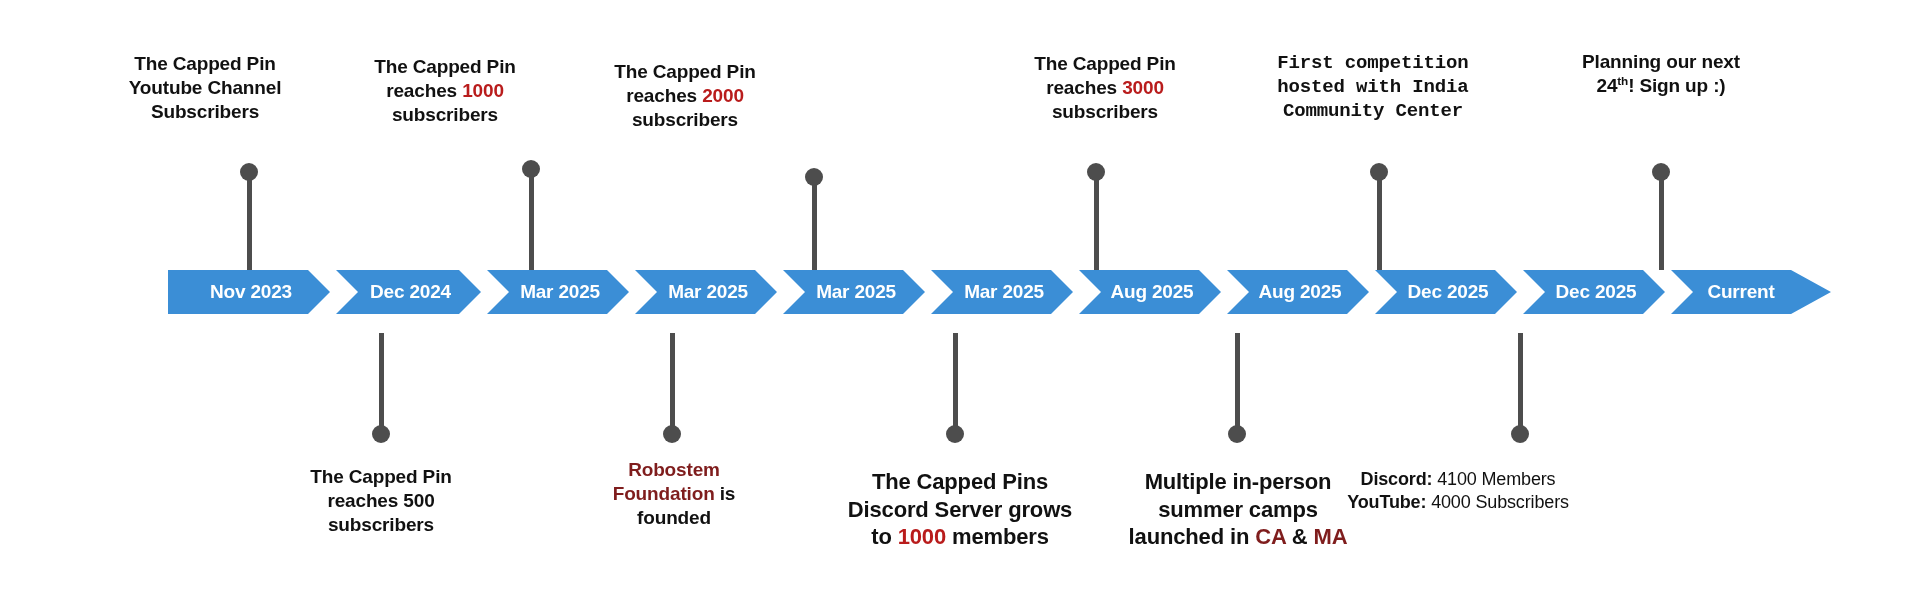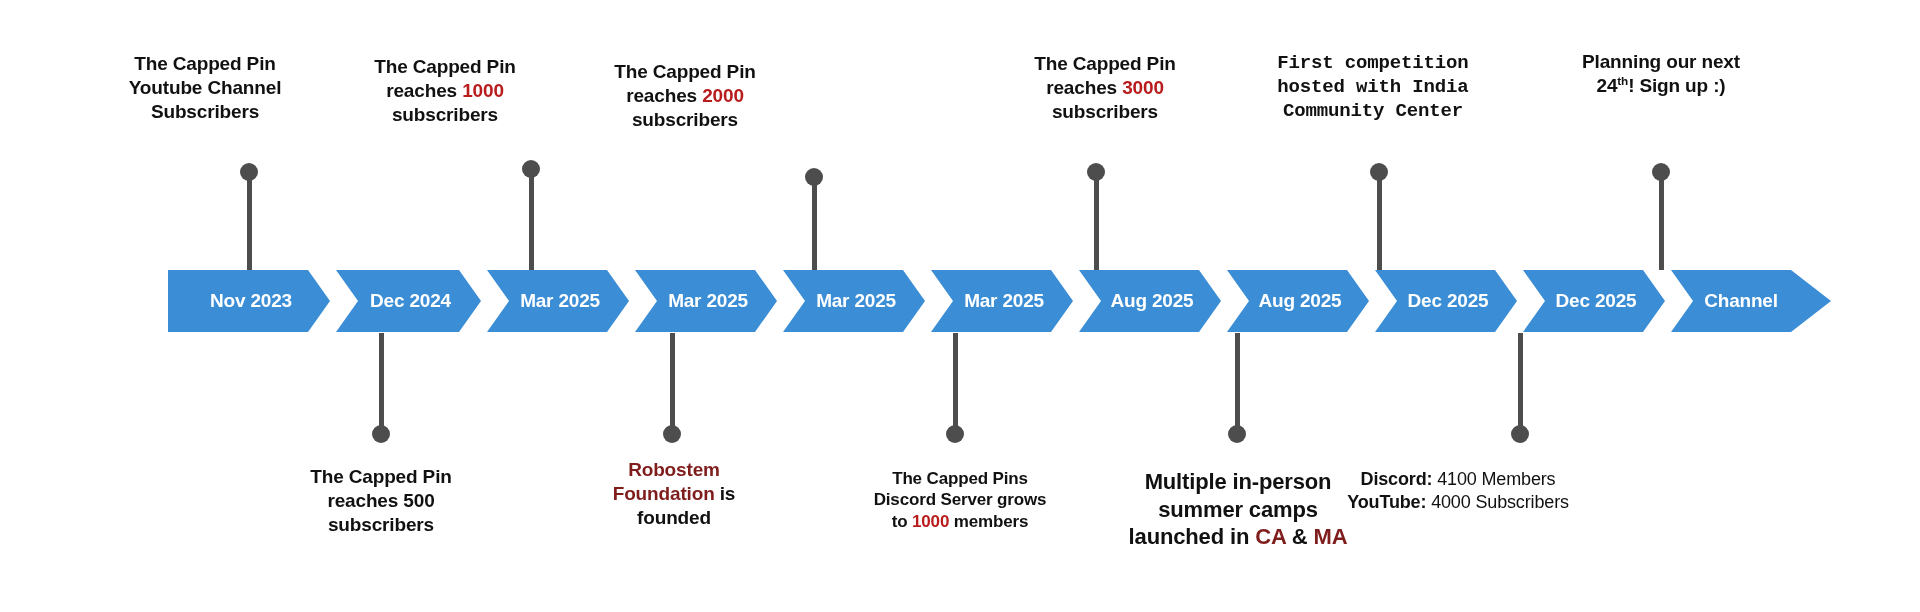--- a/index.html
+++ b/index.html
@@ -25,21 +25,21 @@
   .arrow-bar {
     position: absolute;
     left: 168px;
     top: 270px;
     height: 62px;
     display: flex;
     align-items: stretch;
   }
   .arrow-seg {
     position: relative;
-    height: 62px;
+    height: 44px;
     background: #3b8ed6;
     display: flex;
     align-items: center;
     justify-content: center;
     margin-right: 6px;
     -webkit-clip-path: polygon(0 0, calc(100% - 22px) 0, 100% 50%, calc(100% - 22px) 100%, 0 100%, 22px 50%);
     clip-path: polygon(0 0, calc(100% - 22px) 0, 100% 50%, calc(100% - 22px) 100%, 0 100%, 22px 50%);
   }
   .arrow-seg.first {
     -webkit-clip-path: polygon(0 0, calc(100% - 22px) 0, 100% 50%, calc(100% - 22px) 100%, 0 100%);
@@ -199,21 +199,21 @@
     <div class="arrow-seg" style="width:142px;">
       <span class="arrow-label">Aug 2025</span>
     </div>
     <div class="arrow-seg" style="width:142px;">
       <span class="arrow-label">Dec 2025</span>
     </div>
     <div class="arrow-seg" style="width:142px;">
       <span class="arrow-label">Dec 2025</span>
     </div>
     <div class="arrow-seg last" style="width:160px;">
-      <span class="arrow-label">Channel</span>
+      <span class="arrow-label">Current</span>
     </div>
   </div>
 
   <div class="pin down" style="left:372px; top:333px; height:110px;">
     <div class="stem"></div>
     <div class="dot"></div>
   </div>
   <div class="pin down" style="left:663px; top:333px; height:110px;">
     <div class="stem"></div>
     <div class="dot"></div>
@@ -236,21 +236,21 @@
     <div>reaches 500</div>
     <div>subscribers</div>
   </div>
 
   <div class="callout below" style="left:565px; top:458px; width:218px;">
     <div><span class="hl-blue">Robostem</span></div>
     <div><span class="hl-blue">Foundation</span><span> is</span></div>
     <div>founded</div>
   </div>
 
-  <div class="callout below" style="left:845px; top:468px; width:230px; font-size:17px;">
+  <div class="callout below" style="left:845px; top:468px; width:230px; font-size:22px;">
     <div>The Capped Pins</div>
     <div>Discord Server grows</div>
     <div><span>to </span><span class="hl-gold">1000</span><span> members</span></div>
   </div>
 
   <div class="callout below" style="left:1118px; top:468px; width:240px; font-size:22px;">
     <div>Multiple in-person</div>
     <div>summer camps</div>
     <div><span>launched in </span><span class="hl-blue">CA</span><span> &amp; </span><span class="hl-blue">MA</span></div>
   </div>

